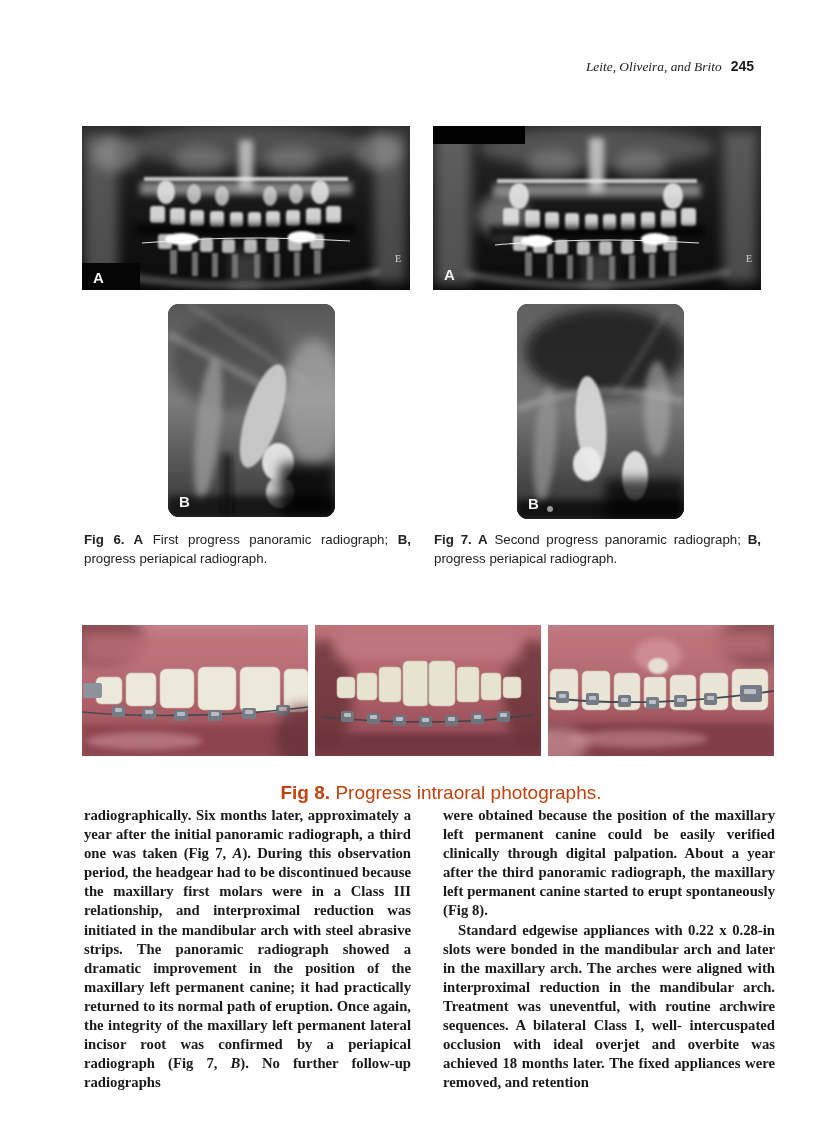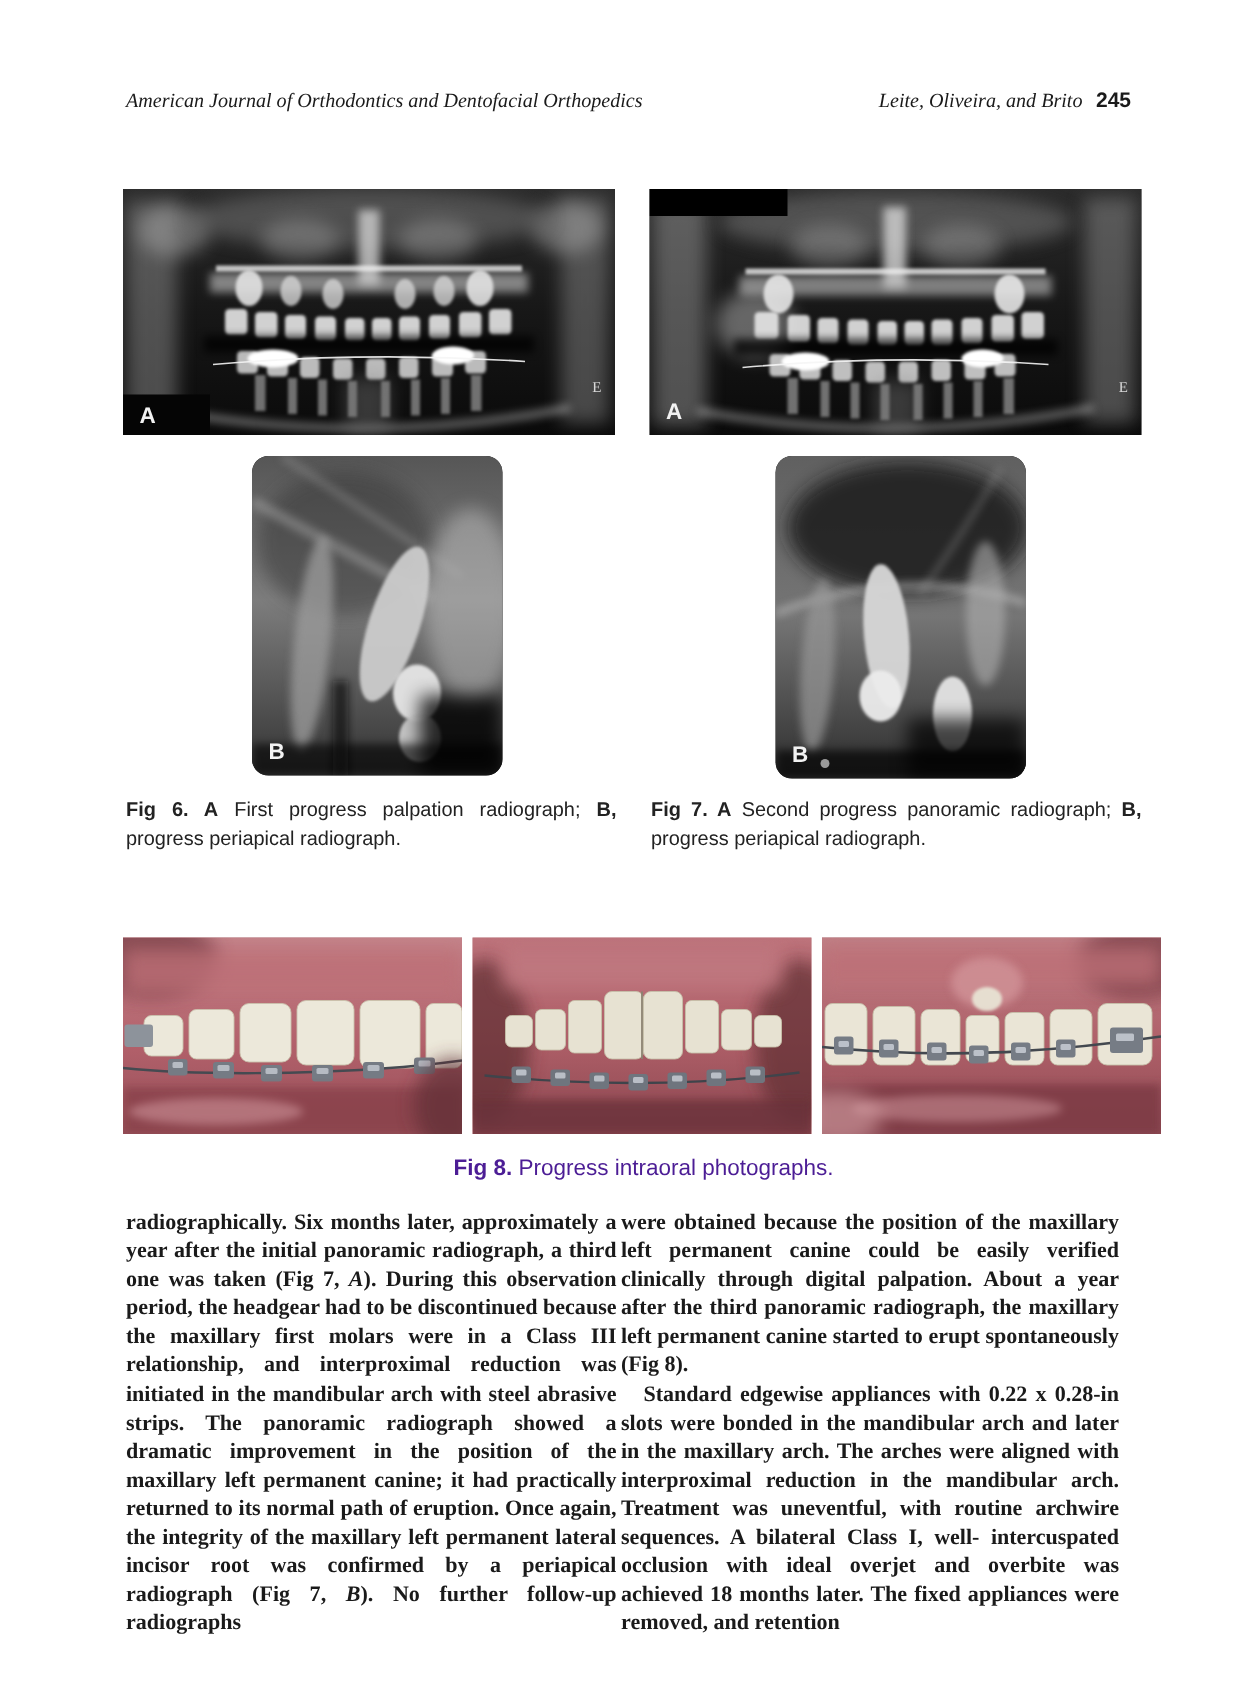--- a/index.html
+++ b/index.html
@@ -23,38 +23,37 @@
   .redaction{position:absolute;left:0;top:0;width:92px;height:18px;background:#000;z-index:3;}
   .film-mark{position:absolute;right:9px;bottom:26px;z-index:4;color:#d9d9d9;font-size:10px;
              font-family:"Liberation Serif",serif;line-height:1;}
   .film-dot{position:absolute;left:30px;bottom:7px;width:6px;height:6px;border-radius:50%;
             background:#9a9a9a;z-index:4;}
 
   
   .fig-caption{position:absolute;margin:0;font-family:"Liberation Sans",sans-serif;
                font-size:13.3px;line-height:18.6px;color:#222;text-align:justify;}
   .fig-caption b{font-weight:700;}
-  .fig8-caption{position:absolute;left:82px;width:694px;top:770px;margin:0;text-align:center;
-                font-family:"Liberation Sans",sans-serif;font-size:15px;color:#4c1d95;}
+  .fig8-caption{position:absolute;left:82px;width:694px;top:770px;margin:12px;text-align:center;
+                font-family:"Liberation Sans",sans-serif;font-size:19px;color:#c2410c;}
   .fig8-caption b{font-weight:700;}
 
   
   .col{position:absolute;top:806px;font-size:14.7px;line-height:19.1px;text-align:justify;font-weight:bold;}
   .col-left{left:84px;width:327px;}
-  .col-right{left:414px;width:332px;}
+  .col-right{left:443px;width:332px;}
   .col p{margin:0;}
   .indent{text-indent:15px;}
 </style>
 </head>
 <body>
 
 <div class="page">
 
   <div class="hdr-left">
-    <div>American Journal of Orthodontics and Dentofacial Orthopedics</div>
   </div>
   <div class="hdr-right">
     <span class="authors">Leite, Oliveira, and Brito</span><span class="pageno">245</span>
   </div>
 
   <div class="figimg" style="left:82px;top:126px;width:328px;height:164px;">
     <svg viewBox="0 0 328 164" preserveAspectRatio="none">
       <defs>
         <filter id="b6" x="-50%" y="-50%" width="200%" height="200%">
             <feGaussianBlur stdDeviation="6"></feGaussianBlur>
@@ -235,21 +234,21 @@
       <ellipse cx="118" cy="172" rx="13" ry="25" fill="#e4e4e4" opacity="0.95" filter="url(#b1)"></ellipse>
       <rect x="0" y="196" width="167" height="19" fill="#000" opacity="0.65" filter="url(#b3)"></rect>
       <rect x="88" y="175" width="79" height="40" fill="#000" opacity="0.7" filter="url(#b6)"></rect>
     </svg>
     <span class="panel-label" style="bottom:8px;">B</span>
     <span class="film-dot"></span>
   </div>
 
   <p class="fig-caption" style="left:84px;top:531px;width:327px;">
     <b>Fig 6. A</b>
-    <span>First progress palpation radiograph;</span>
+    <span>First progress panoramic radiograph;</span>
     <b>B,</b>
     <span>progress periapical radiograph.</span>
   </p>
   <p class="fig-caption" style="left:434px;top:531px;width:327px;">
     <b>Fig 7. A</b>
     <span>Second progress panoramic radiograph;</span>
     <b>B,</b>
     <span>progress periapical radiograph.</span>
   </p>
 

